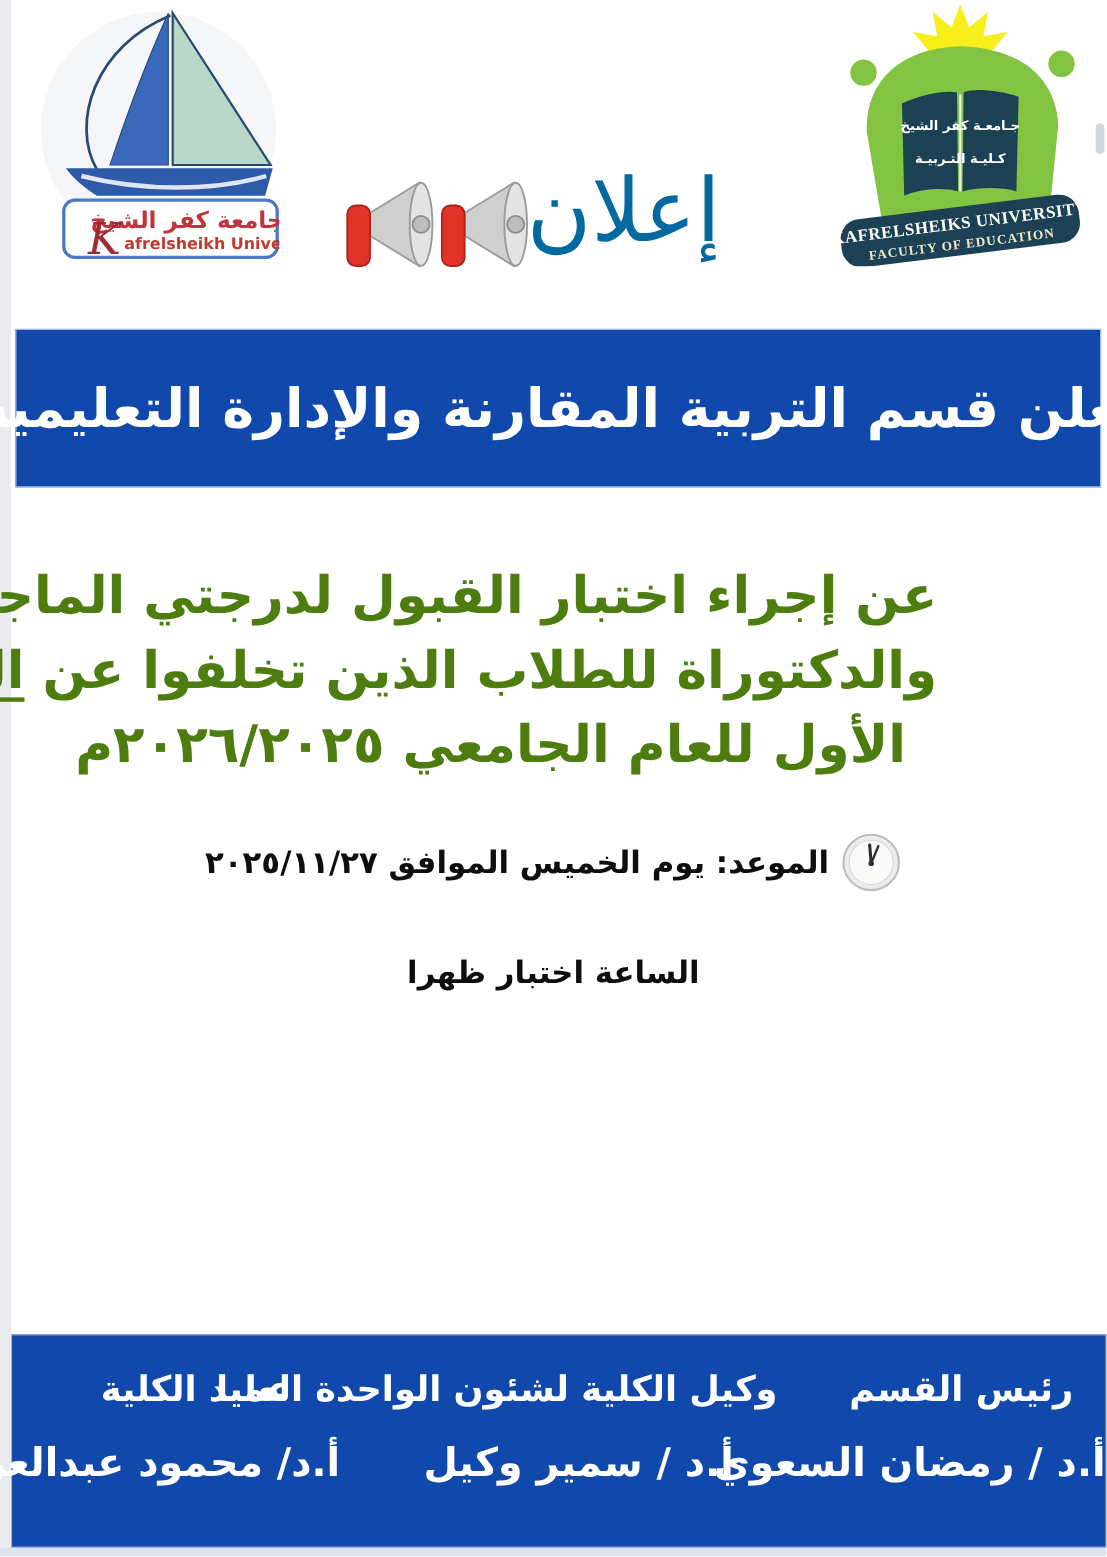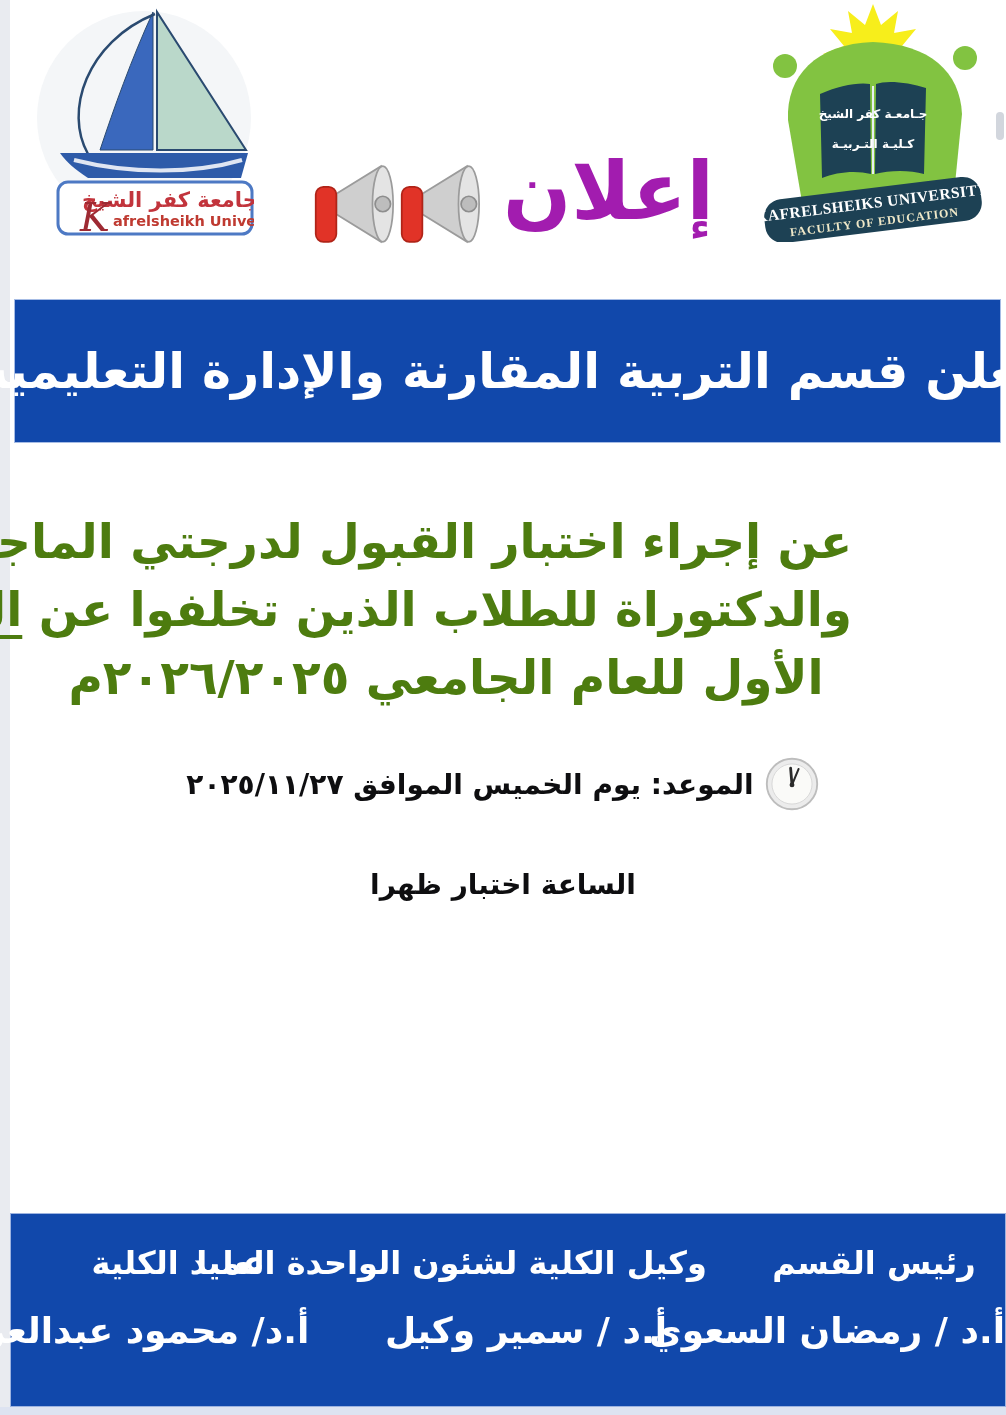--- a/index.html
+++ b/index.html
@@ -9,21 +9,21 @@
   }
   .left-strip{position:absolute;left:0;top:0;width:10px;height:1415px;background:#e9ebf0;}
   .bottom-strip{position:absolute;left:0;top:1407px;width:1006px;height:8px;background:#dde3f1;}
   .scroll-thumb{position:absolute;left:996px;top:112px;width:8px;height:28px;border-radius:4px;background:#d2d6dd;}
 
   .logo-univ{position:absolute;left:34px;top:4px;width:220px;height:232px;}
   .logo-fac{position:absolute;left:758px;top:2px;width:230px;height:240px;}
   .megaphones{position:absolute;left:314px;top:156px;width:172px;height:96px;}
   .page-title{
     position:absolute;left:462px;top:142px;width:210px;text-align:center;
-    font-size:80px;font-weight:bold;color:#a21caf;line-height:1.25;margin-left:42px;
+    font-size:80px;font-weight:normal;color:#0369a1;line-height:1.25;
   }
 
   .banner{
     position:absolute;left:14px;top:299px;width:987px;height:144px;
     background:#1148ab;border:1px solid #a6bce5;box-sizing:border-box;
     display:flex;align-items:center;justify-content:center;
   }
   .banner span{color:#ffffff;font-size:49px;font-weight:bold;white-space:nowrap;}
 
   .body-text{

